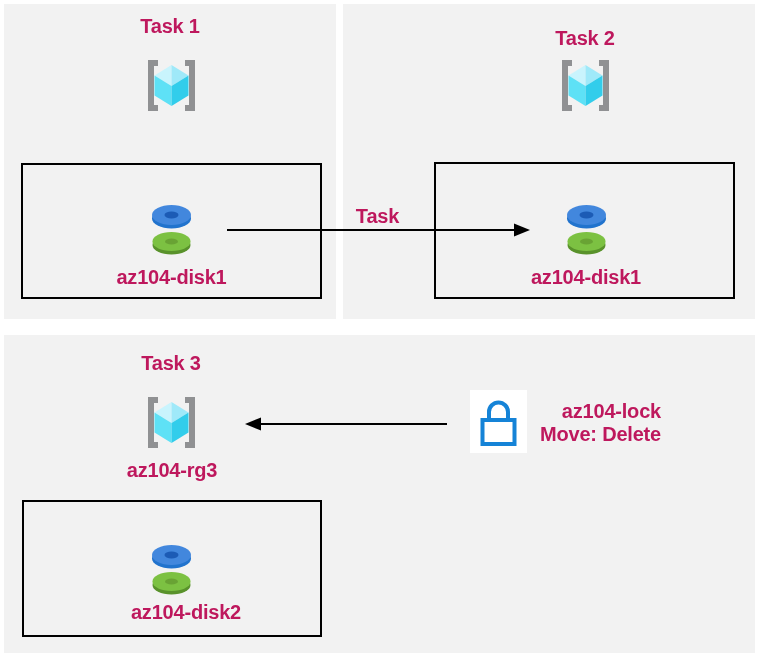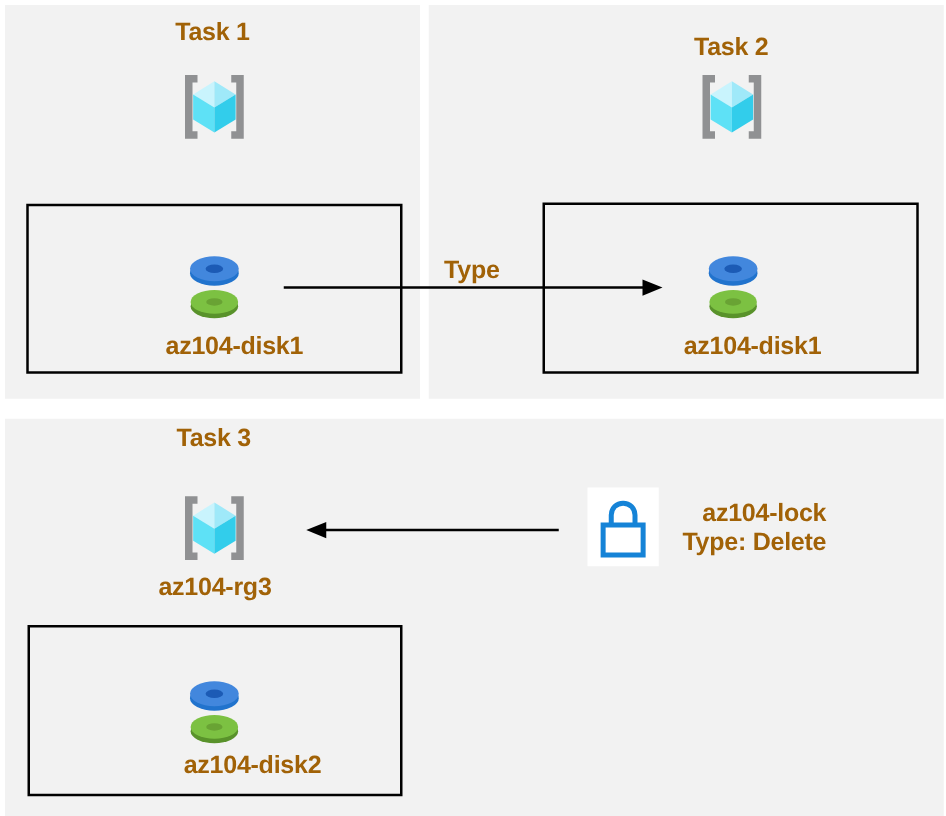--- a/index.html
+++ b/index.html
@@ -3,33 +3,33 @@
 <meta charset="utf-8">
 <style>
   html, body { margin: 0; padding: 0; background: #ffffff; }
   .canvas {
     position: relative;
     width: 757px;
     height: 653px;
     background: #ffffff;
     font-family: "Liberation Sans", sans-serif;
     font-weight: 700;
-    color: #a16207;
+    color: #be185d;
     overflow: hidden;
   }
   .panel { position: absolute; background: #f2f2f2; }
   .panel-1 { left: 4px;   top: 4px;   width: 332px; height: 315px; }
   .panel-2 { left: 343px; top: 4px;   width: 412px; height: 315px; }
   .panel-3 { left: 4px;   top: 335px; width: 751px; height: 318px; }
 
   .txt { position: absolute; font-size: 20px; letter-spacing: -0.2px; text-align: center; white-space: nowrap; }
   .title    { line-height: 24px; }
   .p1-title { left: 0; width: 332px; top: 10px; }
   .p2-title { left: 92px; width: 300px; top: 10px; margin-top: 12px; }
-  .p3-title { left: 17px; width: 300px; top: 4px; }
+  .p3-title { left: 17px; width: 300px; top: 16px; }
 
   .rg-icon { position: absolute; width: 57px; height: 55px; }
   .p1-rg { left: 139px; top: 54px; }
   .p2-rg { left: 214px; top: 54px; }
   .p3-rg { left: 139px; top: 60px; }
 
   .rg-label { line-height: 24px; }
   .p1-rgl { left: 17px; width: 300px; top: 119px; }
   .p2-rgl { left: 93px; width: 300px; top: 119px; }
   .p3-rgl { left: 18px; width: 300px; top: 123px; }
@@ -37,21 +37,21 @@
   .res-box { position: absolute; border: 2px solid #000000; background: transparent; box-sizing: border-box; }
   .p1-box { left: 17px; top: 159px; width: 301px; height: 136px; }
   .p2-box { left: 91px; top: 158px; width: 301px; height: 137px; }
   .p3-box { left: 18px; top: 165px; width: 300px; height: 137px; }
 
   .disk-icon { position: absolute; width: 57px; height: 57px; }
   .p1-disk { left: 139px; top: 196px; }
   .p2-disk { left: 215px; top: 196px; }
   .p3-disk { left: 139px; top: 205px; }
 
-  .disk-label { line-height: 24px; margin-left: 16px; }
+  .disk-label { line-height: 24px; }
   .p1-dl { left: 17px; width: 301px; top: 261px; }
   .p2-dl { left: 93px; width: 300px; top: 261px; }
   .p3-dl { left: 18px; width: 328px; top: 265px; }
 
   .move-label { left: 327px; top: 205px; width: 101px; line-height: 22px; }
 
   .lock-wrap { position: absolute; left: 470px; top: 390px; width: 57px; height: 63px; background: #ffffff; }
   .lock-wrap svg { display: block; width: 100%; height: 100%; }
   .lock-text { left: 537px; top: 400px; width: 124px; line-height: 23px; white-space: normal; text-align: right; }
 
@@ -118,30 +118,30 @@
         <use href="#sym-rg"></use>
       </svg>
     <div class="txt rg-label p3-rgl">az104-rg3</div>
     <div class="res-box p3-box"></div>
     <svg class="disk-icon p3-disk">
         <use href="#sym-disk"></use>
       </svg>
     <div class="txt disk-label p3-dl">az104-disk2</div>
   </section>
 
-  <div class="txt move-label">Type</div>
+  <div class="txt move-label">Task</div>
 
   <div class="lock-wrap">
     <svg viewBox="0 0 57 63">
         <use href="#sym-lock"></use>
       </svg>
   </div>
   <div class="txt lock-text">
     <div>az104-lock</div>
-    <div>Type: Delete</div>
+    <div>Move: Delete</div>
   </div>
 
   <svg class="overlay" viewBox="0 0 757 653">
     <g>
       <line x1="227" y1="230" x2="516" y2="230" stroke="#000000" stroke-width="2"></line>
       <polygon points="530,230 514,223.5 514,236.5" fill="#000000"></polygon>
     </g>
     <g>
       <line x1="259" y1="424" x2="447" y2="424" stroke="#000000" stroke-width="2"></line>
       <polygon points="245,424 261,417.5 261,430.5" fill="#000000"></polygon>

